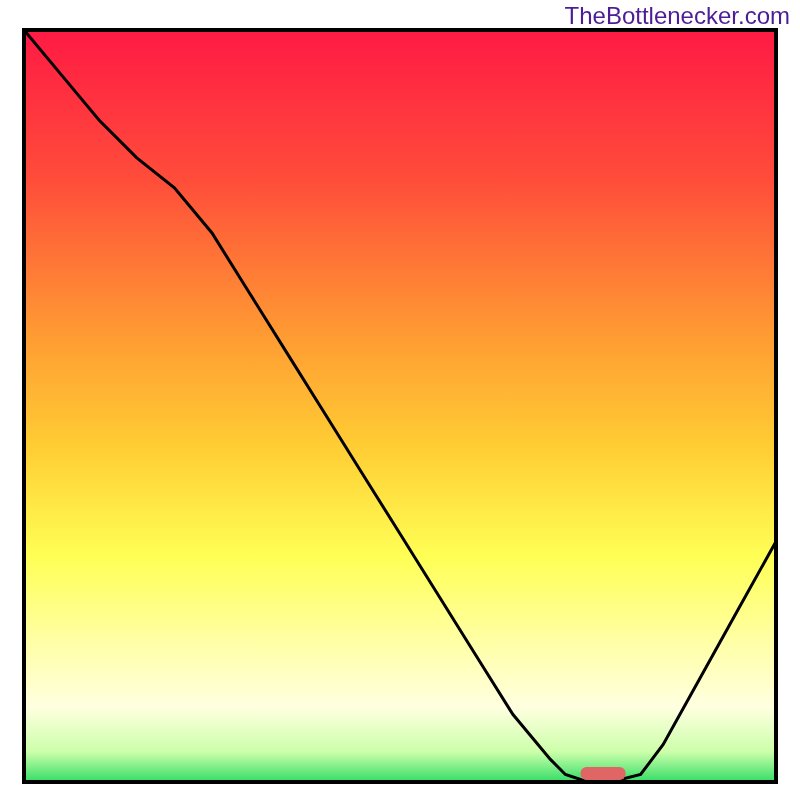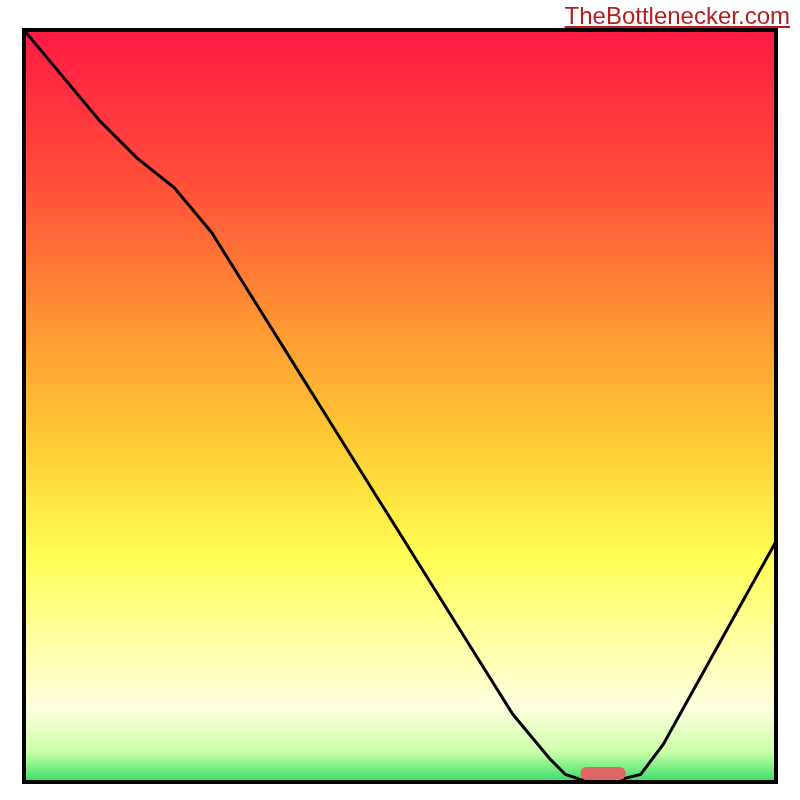--- a/index.html
+++ b/index.html
@@ -14,23 +14,22 @@
     position: relative;
     width: 800px;
     height: 800px;
   }
   .attribution {
     position: absolute;
     top: 2px;
     right: 10px;
     font-size: 24px;
     font-weight: 500;
-    color: #b91c1c;
+    color: #4c1d95;
     letter-spacing: 0px;
-    text-decoration: underline;
   }
   svg.plot {
     position: absolute;
     top: 0;
     left: 0;
   }
 </style>
 </head>
 <body>
 

